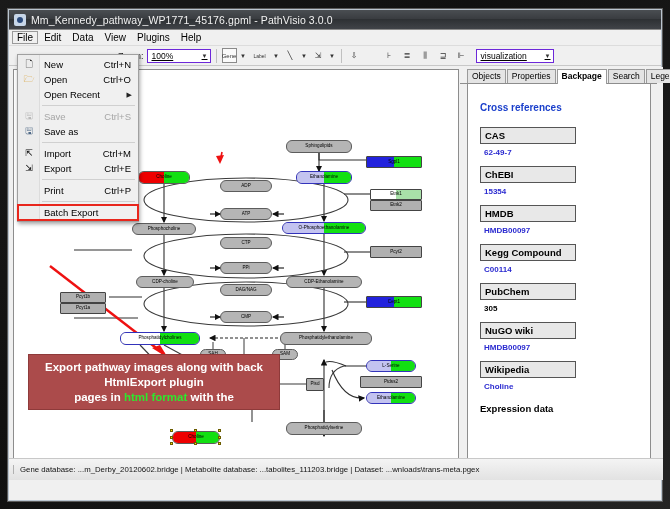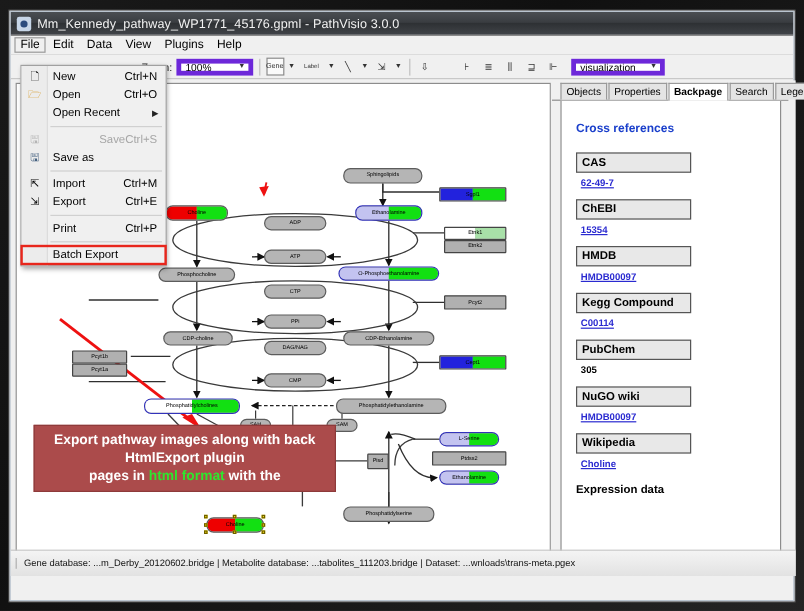--- a/index.html
+++ b/index.html
@@ -43,23 +43,23 @@
   .menu-item { font-size:10px; color:#000; padding:1px 5px; margin-right:1px; }
   .menu-item.active { background:#f0f0f0; border:1px solid #9a9a9a; padding:0px 4px; }
 
   
   #toolbar {
     height:20px; background:#f0f0f0; display:flex; align-items:center;
     border-bottom:1px solid #c8c8c8; padding-left:3px; gap:3px;
   }
   .tb-label { font-size:9px; color:#222; }
   .tb-combo {
-    height:14px; background:#fff; border:4px solid #6d28d9;
+    height:14px; background:#fff; border:1px solid #6d28d9;
     display:flex; align-items:center; justify-content:space-between;
-    font-size:8.5px; padding:0 2px 0 4px; color:#000;
+    font-size:8.5px; padding:0 2px 0 4px; color:#000;text-decoration:underline;
   }
   .tb-combo .cb-arrow { font-size:6px; color:#333; }
   .tb-btn {
     width:15px;height:15px;border:1px solid transparent; display:flex;
     align-items:center;justify-content:center; font-size:8px; color:#333;
     background:#f0f0f0;
   }
   .tb-btn.boxed { border:1px solid #8a8a8a; background:#fafafa; font-size:6px;}
   .tb-arrow { font-size:6px; color:#333; width:7px; text-align:center;}
   .tb-sep { width:1px; height:14px; background:#c0c0c0; margin:0 2px;}
@@ -90,21 +90,21 @@
     background:#ffffff; border:1px solid #8d8d8d; border-top:none; overflow:hidden;
   }
   #bp-inner { padding:10px 12px 0 12px; }
   #bp-heading { color:#1a3fcb; font-size:10px; font-weight:bold; margin:8px 0 14px 0; }
   .xref-block { margin-bottom:9px; }
   .xref-head {
     background:#e8e8e8; border:1px solid #555; font-size:9.5px; font-weight:bold;
     color:#000; padding:2px 4px; width:96px;
   }
   .xref-val { font-size:8px; font-weight:bold; margin:4px 0 0 4px; color:#000; }
-  .xref-val.link { color:#2a2ad0; text-decoration:underline; }
+  .xref-val.link { color:#2a2ad0; }
   #bp-expr { font-size:9.5px; font-weight:bold; color:#000; margin:12px 0 0 0; }
 
   
   #statusbar {
     position:absolute; left:0; bottom:0; width:654px; height:22px;
     background:linear-gradient(to bottom,#f4f4f4,#e2e2e2);
     border-top:1px solid #c8c8c8; display:flex; align-items:center;
   }
   #status-text {
     font-size:7.8px; color:#111; padding-left:6px; white-space:nowrap;
@@ -117,21 +117,21 @@
     background:#f0f0f0; border:1px solid #a0a0a0; z-index:60;
     box-shadow:1px 2px 4px rgba(0,0,0,.35);
     padding:2px 0 1px 0;
   }
   #filemenu .gutter { position:absolute; left:0; top:0; width:22px; height:100%;
       background:#ececec; border-right:1px solid #dcdcdc; }
   .fm-row { position:relative; display:flex; align-items:center; height:15px; z-index:2;}
   .fm-ico { width:22px; text-align:center; font-size:9px; line-height:1; }
   .fm-label { font-size:9.5px; color:#000; flex:1; padding-left:4px;}
   .fm-key { font-size:9.5px; color:#000; padding-right:7px;}
-  .fm-row.disabled .fm-label, .fm-row.disabled .fm-key { color:#a6a6a6;text-align:right; }
+  .fm-row.disabled .fm-label, .fm-row.disabled .fm-key { color:#a6a6a6; }
   .fm-sub { font-size:7px; padding-right:6px; color:#222;}
   .fm-sep { height:1px; background:#d0d0d0; margin:3px 3px 3px 24px; position:relative; z-index:2;}
   .fm-row.highlight { outline:2px solid #e8261c; outline-offset:-1px; }
 
   
   .node {
     position:absolute; display:flex; align-items:center; justify-content:center;
     font-size:4.6px; color:#000; text-align:center; line-height:1;
     border:1px solid #5c5c5c; box-sizing:border-box; overflow:hidden;
   }

